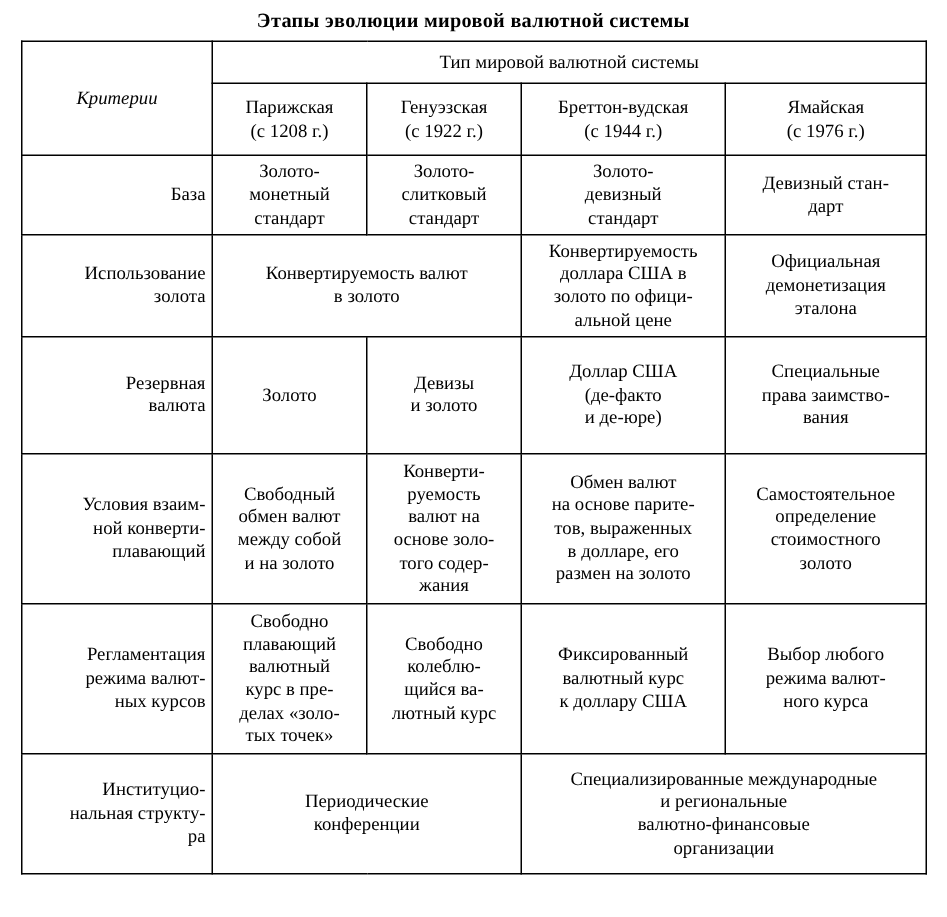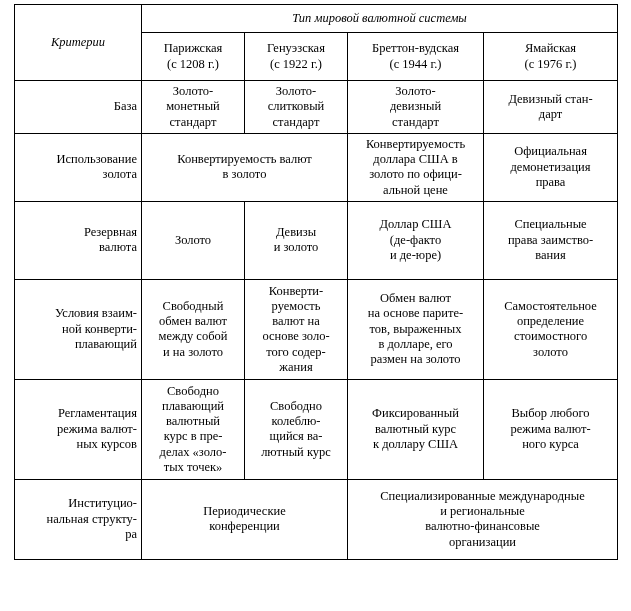--- a/index.html
+++ b/index.html
@@ -34,21 +34,20 @@
     border: 1px solid #000000;
     font-size: 12.5px;
     line-height: 1.22;
     padding: 3px 4px;
     vertical-align: middle;
     white-space: pre-line;
     font-weight: normal;
   }
   th.span-header {
     font-weight: bold;
-    font-style: italic;
     text-align: center;
     height: 28px;
   }
   th.crit-header {
     font-weight: bold;
     font-style: italic;
   }
   th.col-header {
     text-align: center;
     height: 48px;
@@ -65,20 +64,21 @@
   tr.r3 { height: 78px; }
   tr.r4 { height: 100px; }
   tr.r5 { height: 100px; }
   tr.r6 { height: 80px; }
 </style>
 </head>
 <body>
 
 <div class="page">
 
+  <div class="doc-title">Этапы эволюции мировой валютной системы</div>
 
   <table class="main">
     <colgroup>
       <col style="width:127px">
       <col style="width:103px">
       <col style="width:103px">
       <col style="width:136px">
       <col style="width:134px">
     </colgroup>
 
@@ -118,21 +118,21 @@
       <td class="crit">Использование
 золота</td>
       <td class="val" colspan="2">Конвертируемость валют
 в золото</td>
       <td class="val">Конвертируемость
 доллара США в
 золото по офици-
 альной цене</td>
       <td class="val">Официальная
 демонетизация
-права</td>
+эталона</td>
     </tr>
 
     <tr class="r3">
       <td class="crit">Резервная
 валюта</td>
       <td class="val">Золото</td>
       <td class="val">Девизы
 и золото</td>
       <td class="val">Доллар США
 (де-факто

